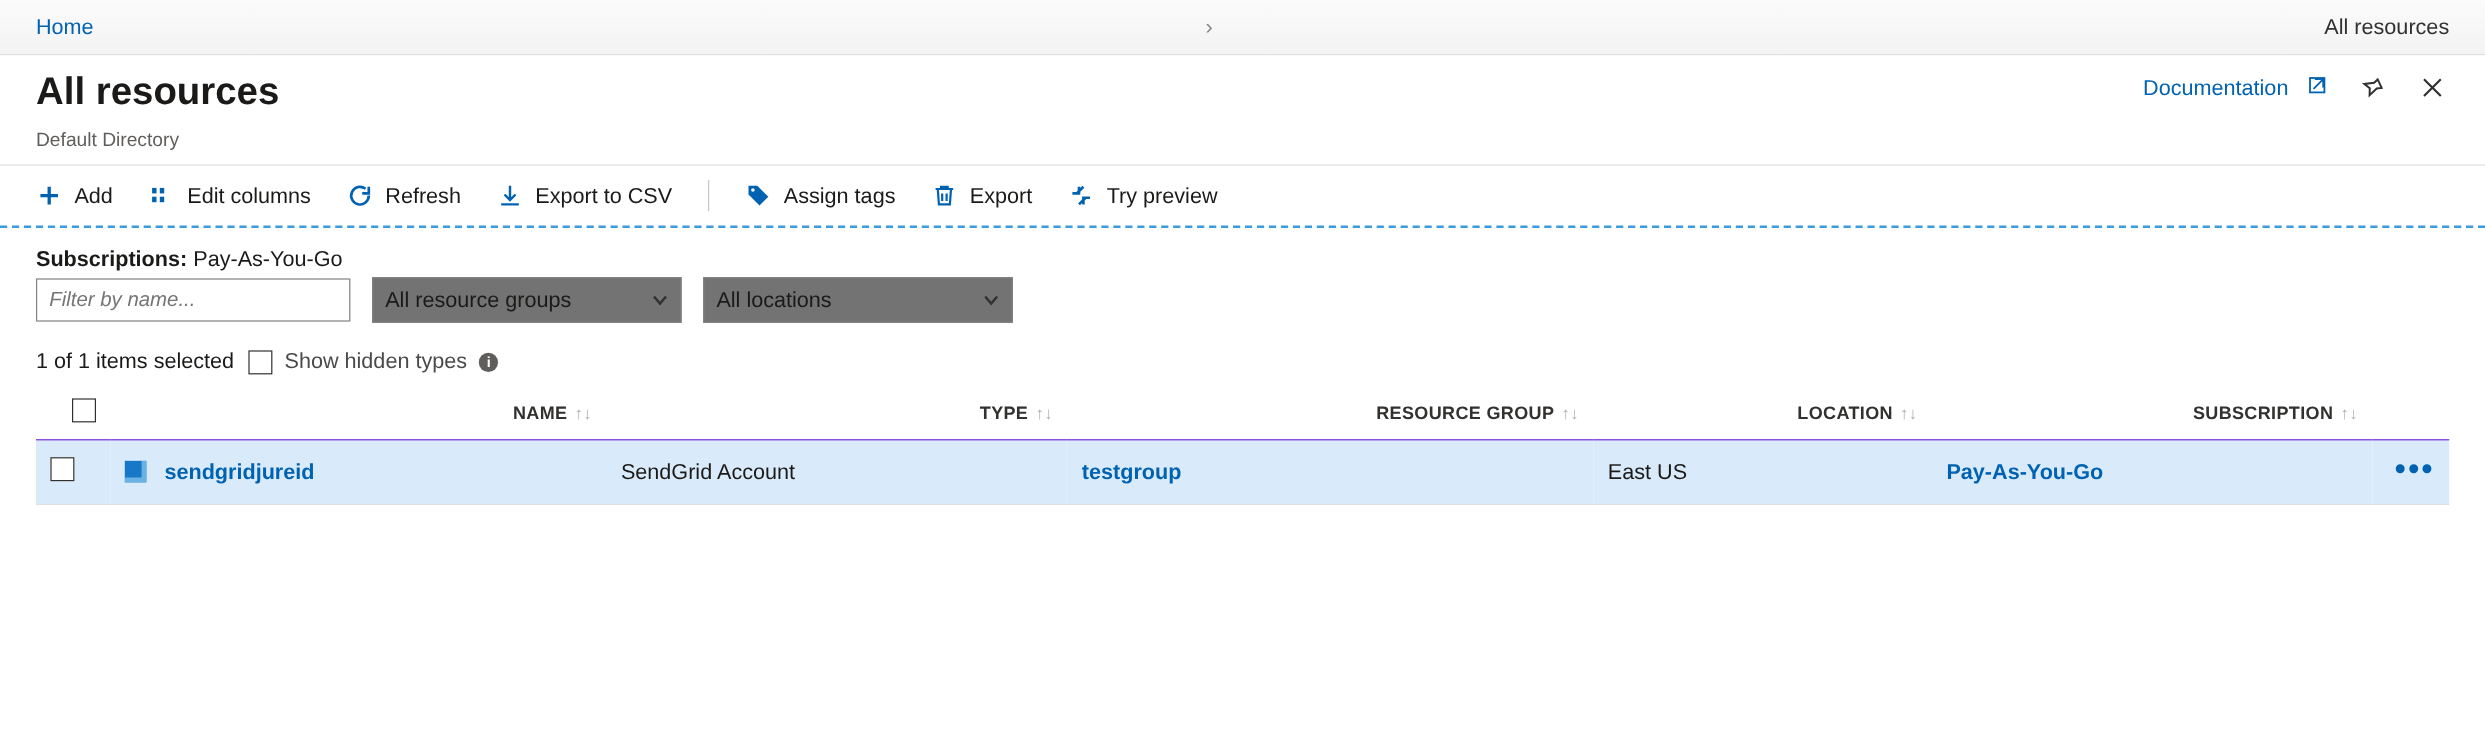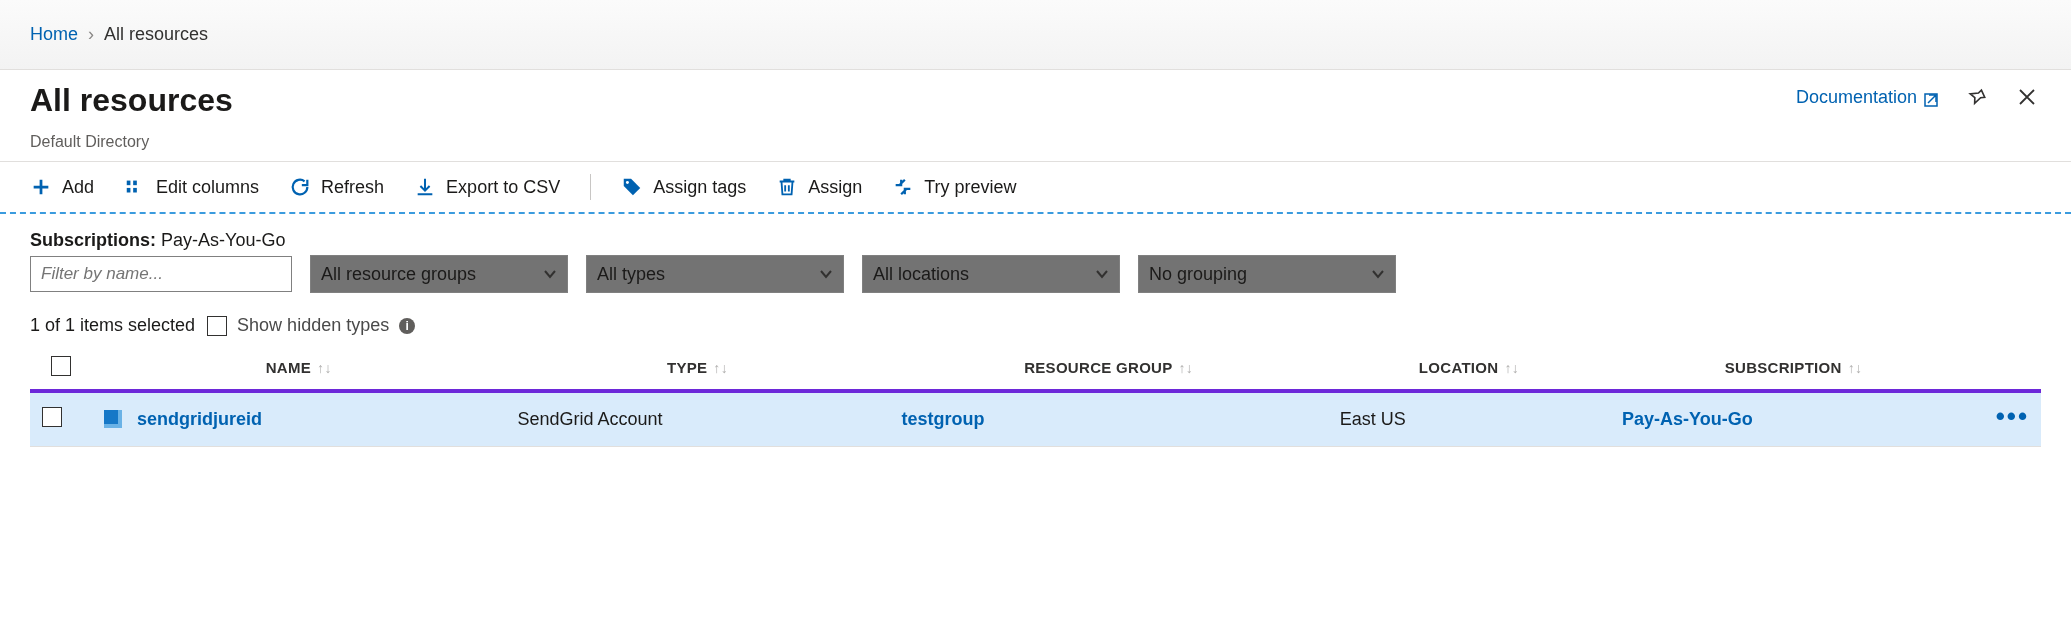--- a/index.html
+++ b/index.html
@@ -17,25 +17,26 @@
     padding: 0;
     font-family: "Segoe UI", Arial, sans-serif;
     color: var(--text-dark);
     background: #fff;
     font-size: 18px;
   }
   
   .breadcrumb-bar {
     background: linear-gradient(#fbfbfb, #f3f3f3);
     border-bottom: 1px solid #e1dfdd;
-    padding: 24px 30px;
+    padding: 12px 30px;
     font-size: 18px;
     display: flex;
     align-items: center;
     gap: 10px;
+    justify-content: space-between;
   }
   .breadcrumb-bar a { color: var(--azure-link); text-decoration: none; }
   .breadcrumb-bar .sep { color: #8a8886; }
   .breadcrumb-bar .current { color: #323130; }
 
   
   .page-header {
     padding: 12px 30px 10px 30px;
     border-bottom: 1px solid #e1dfdd;
     display: flex;
@@ -51,21 +52,21 @@
     font-size: 16px;
     color: var(--text-muted);
     margin-top: 14px;
   }
   .header-right {
     display: flex;
     align-items: center;
     gap: 22px;
     font-size: 18px;
   }
-  .doc-link { color: var(--azure-link); text-decoration: none; display:flex; align-items:flex-end; gap:6px;}
+  .doc-link { color: var(--azure-link); text-decoration: none; display:flex; align-items:flex-start; gap:16px;}
   .icon-btn { background:none; border:none; padding:4px; cursor:pointer; color:#323130; }
   .icon-btn svg { display:block; }
 
   
   .toolbar {
     display: flex;
     align-items: center;
     gap: 30px;
     padding: 12px 30px;
     border-bottom: 2px dashed var(--dashed);
@@ -132,27 +133,27 @@
     font-size:12px; font-weight:bold; display:inline-flex;align-items:center;justify-content:center;
   }
 
   
   .grid {
     width: calc(100% - 60px);
     margin: 0 30px;
     border-collapse: collapse;
   }
   .grid th {
-    text-align:center;
+    text-align:right;
     font-size:15px;
     font-weight:700;
     letter-spacing:0.3px;
     color:#323130;
     padding:10px 12px;
-    border-bottom:4px solid #6d28d9;
+    border-bottom:1px solid #6d28d9;
   }
   .sort-icon { color:#b0afae; font-size:14px; margin-left:6px;}
   .grid td {
     padding:14px 12px;
     font-size:18px;
     border-bottom:1px solid #e1dfdd;
   }
   .row-selected { background: var(--selected-row); border-radius: 23px; }
   .link { color: var(--azure-link); font-weight:600; }
   .res-icon {
@@ -238,21 +239,21 @@
     <svg width="22" height="22" viewBox="0 0 24 24" fill="var(--icon-blue)">
       <path d="M3 11V3h8l10 10-8 8z"></path>
         <circle cx="7" cy="7" r="1.6" fill="#fff"></circle>
     </svg>
     <span>Assign tags</span>
   </div>
   <div class="tool-btn">
     <svg width="22" height="22" viewBox="0 0 24 24" fill="none" stroke="var(--icon-blue)" stroke-width="2">
       <path d="M4 6h16M9 6V4h6v2M6 6l1 14h10l1-14M10 10v7M14 10v7"></path>
     </svg>
-    <span>Assign</span>
+    <span>Export</span>
   </div>
   <div class="tool-btn">
     <svg width="22" height="22" viewBox="0 0 24 24" fill="none" stroke="var(--icon-blue)" stroke-width="2.4">
       <path d="M14 4l-6 6M4 10h6V4"></path>
         <path d="M10 20l6-6M20 14h-6v6"></path>
     </svg>
     <span>Try preview</span>
   </div>
 </div>
 
@@ -263,33 +264,21 @@
   </div>
   <div class="filters-row">
     <input class="text-input" placeholder="Filter by name..." style="">
     <div class="dropdown">
       <span>All resource groups</span>
       <svg class="chev" width="14" height="14" viewBox="0 0 14 14" fill="none" stroke="#323130" stroke-width="2">
           <path d="M2 4l5 6 5-6"></path>
         </svg>
     </div>
     <div class="dropdown">
-      <span>All types</span>
-      <svg class="chev" width="14" height="14" viewBox="0 0 14 14" fill="none" stroke="#323130" stroke-width="2">
-          <path d="M2 4l5 6 5-6"></path>
-        </svg>
-    </div>
-    <div class="dropdown">
       <span>All locations</span>
-      <svg class="chev" width="14" height="14" viewBox="0 0 14 14" fill="none" stroke="#323130" stroke-width="2">
-          <path d="M2 4l5 6 5-6"></path>
-        </svg>
-    </div>
-    <div class="dropdown">
-      <span>No grouping</span>
       <svg class="chev" width="14" height="14" viewBox="0 0 14 14" fill="none" stroke="#323130" stroke-width="2">
           <path d="M2 4l5 6 5-6"></path>
         </svg>
     </div>
   </div>
 </div>
 
 <div class="sel-line">
   <span>1 of 1 items selected</span>
   <label class="hidden-types">

